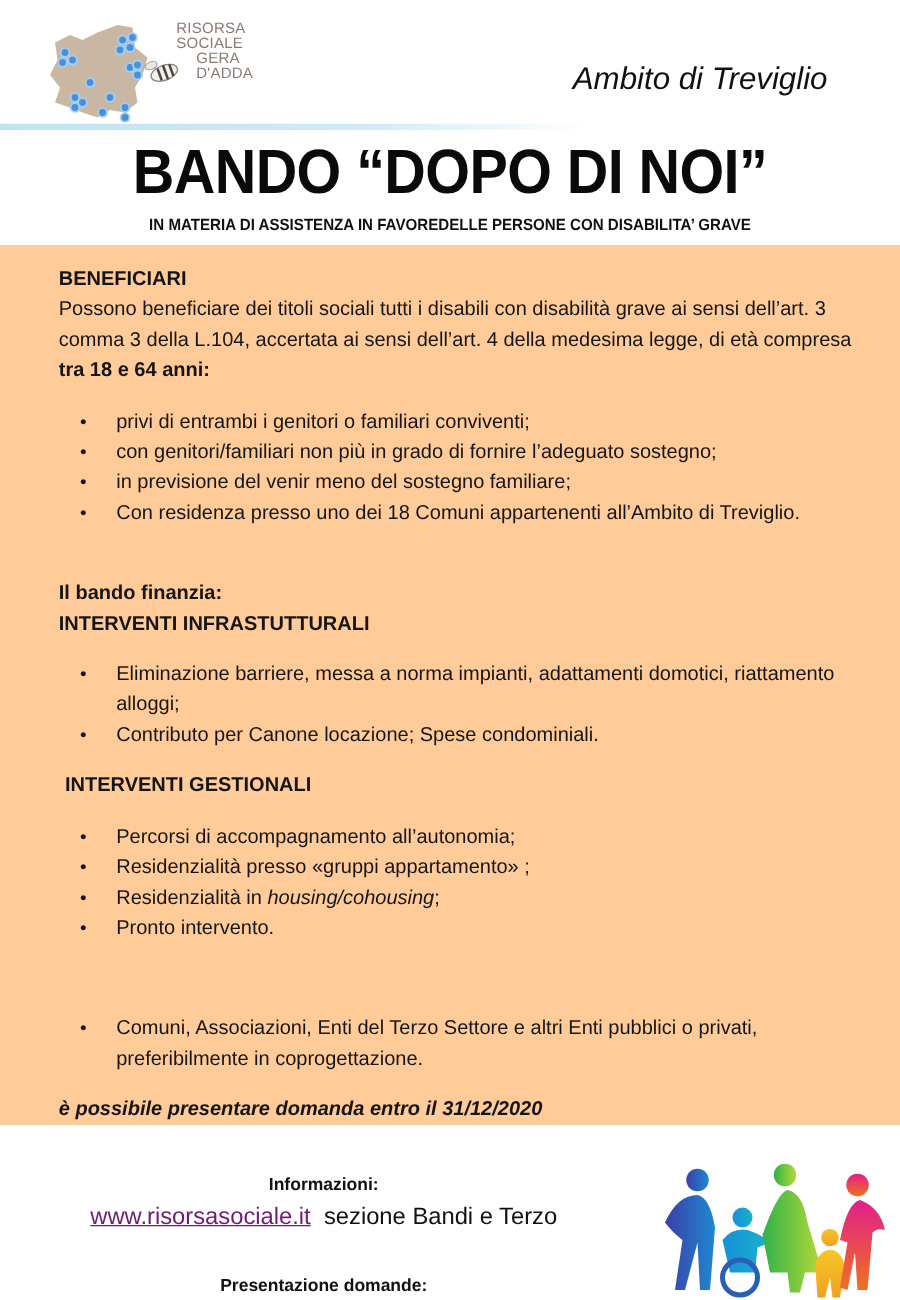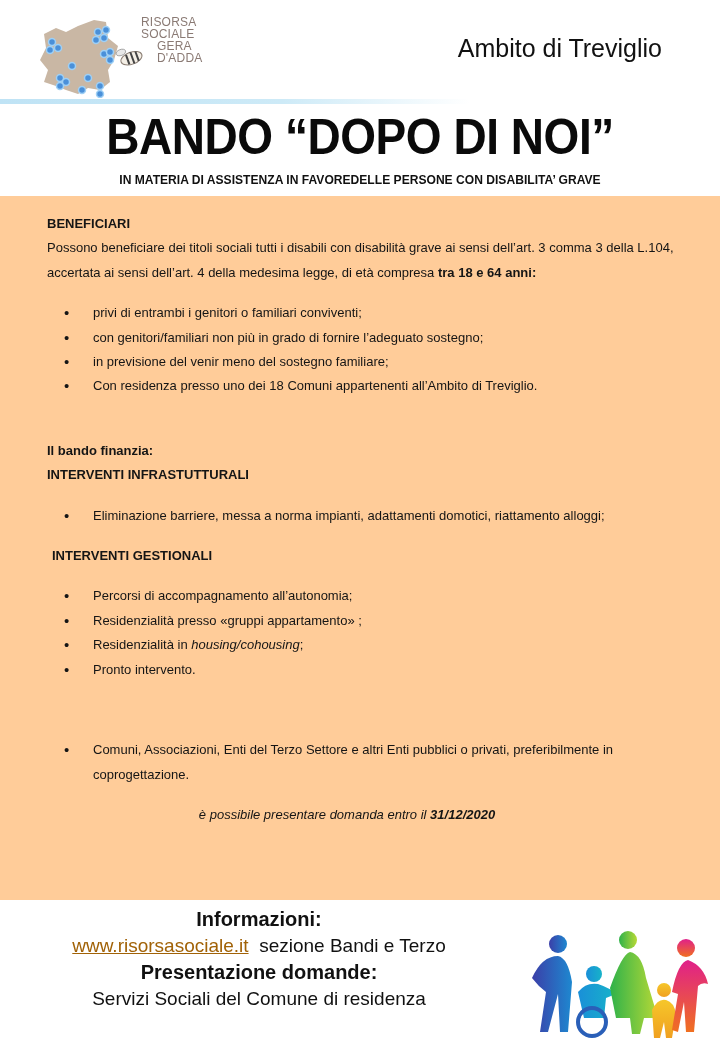--- a/index.html
+++ b/index.html
@@ -3,49 +3,49 @@
 <meta charset="utf-8">
 <style>
   html, body { margin:0; padding:0; }
   body {
     width:720px; height:1040px; background:#ffffff; position:relative; overflow:hidden;
     font-family:"Liberation Sans", sans-serif; color:#111;
   }
   .logo { position:absolute; left:36px; top:12px; width:180px; height:86px; }
   .logo-text { position:absolute; left:105px; top:4px; font-size:12px; line-height:12px; color:#8a7a74; letter-spacing:0.2px; font-family:"Liberation Sans", sans-serif; }
   .logo-text .l2 { padding-left:16px; display:block; }
-  .ambito { position:absolute; right:58px; top:34px; font-size:25px; color:#111; }
+  .ambito { position:absolute; right:58px; top:49px; font-size:25px; color:#111;font-style:italic; }
   .rule {
     position:absolute; left:0; top:99px; width:470px; height:5px;
     background:linear-gradient(to right, #bfe3f5 0%, #cdeaf7 60%, rgba(220,240,250,0) 100%);
   }
   .title {
     position:absolute; left:0; right:0; top:108px; text-align:center;
     font-size:50px; font-weight:bold; letter-spacing:-0.5px; color:#0a0a0a;
     font-family:"Liberation Sans", sans-serif; transform:scaleX(0.92);
   }
   .subtitle {
     position:absolute; left:0; right:0; top:172px; text-align:center;
     font-size:13px; font-weight:bold; color:#111; transform:scaleX(0.93);
   }
   .panel {
     position:absolute; left:0; top:196px; width:720px; height:704px; background:#ffcc99;
   }
-  .content { position:absolute; left:47px; top:212px; width:640px; font-size:13px; line-height:24.4px; color:#151515; }
+  .content { position:absolute; left:47px; top:212px; width:640px; font-size:16px; line-height:24.4px; color:#151515; }
   .content p { margin:0; }
-  .b { font-weight:bold; }
+  .b { font-weight:bold;margin-top:28px; }
   .gap { height:24px; }
   ul { list-style:none; margin:16px; padding:0; }
   li { position:relative; padding-left:30px; }
   li::before { content:"•"; position:absolute; left:1px; top:0; font-size:15px; }
   .indent-head { padding-left:5px; }
-  .deadline { text-align:center; font-style:italic; margin-top:14px; padding-right:40px; }
+  .deadline { font-style:italic; margin-top:14px; padding-right:40px;font-weight:bold; }
   .footer { position:absolute; left:0; width:518px; top:906px; text-align:center; font-size:19px; line-height:26.5px; color:#111; }
-  .footer a { color:#a16207; text-decoration:underline; }
-  .footer .b { font-size:20px; }
+  .footer a { color:#701a75; text-decoration:underline; }
+  .footer .b { font-size:14px; }
   .people { position:absolute; left:512px; top:922px; width:200px; height:118px; }
 </style>
 </head>
 <body>
 
 <div class="logo">
   <svg width="110" height="86" viewBox="0 0 110 86">
     <path d="M8 22 L20 16 L30 20 L42 14 L58 8 L70 10 L72 26 L82 34 L78 48 L72 58 L74 70 L64 78 L52 76 L42 82 L30 78 L20 74 L8 70 L12 58 L4 48 L10 36 Z" fill="#c9b7a4"></path>
     <g fill="#4a90d9" stroke="#9fd0f5" stroke-width="1.5">
       <circle cx="16" cy="30" r="3.5"></circle>
@@ -97,20 +97,21 @@
     <li>con genitori/familiari non più in grado di fornire l’adeguato sostegno;</li>
     <li>in previsione del venir meno del sostegno familiare;</li>
     <li>Con residenza presso uno dei 18 Comuni appartenenti all’Ambito di Treviglio.</li>
   </ul>
 
   <div class="gap"></div>
   <p class="b">Il bando finanzia:</p>
   <p class="b">INTERVENTI INFRASTUTTURALI</p>
   <ul>
     <li>Eliminazione barriere, messa a norma impianti, adattamenti domotici, riattamento alloggi;</li>
+    <li>Contributo per Canone locazione; Spese condominiali.</li>
   </ul>
   <p class="b indent-head">INTERVENTI GESTIONALI</p>
   <ul>
     <li>Percorsi di accompagnamento all’autonomia;</li>
     <li>Residenzialità presso «gruppi appartamento» ;</li>
     <li><span>Residenzialità in </span><i>housing/cohousing</i><span>;</span></li>
     <li>Pronto intervento.</li>
   </ul>
 
   <div class="gap"></div>

